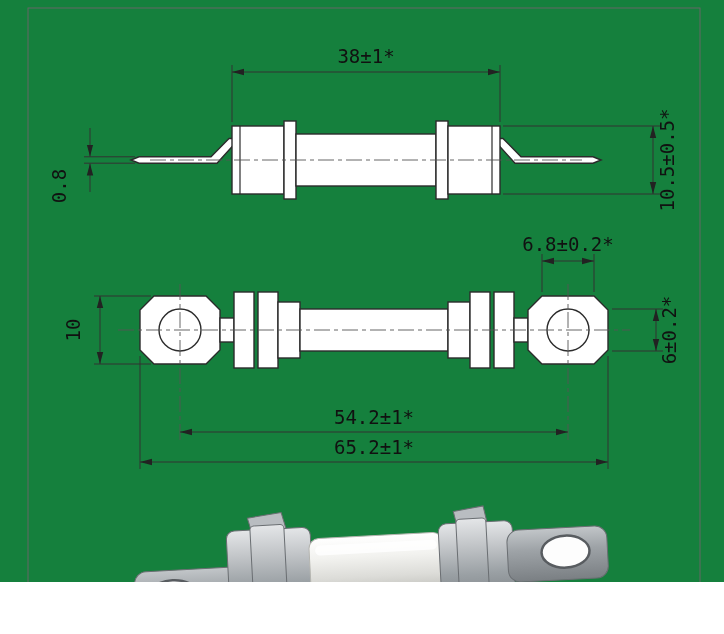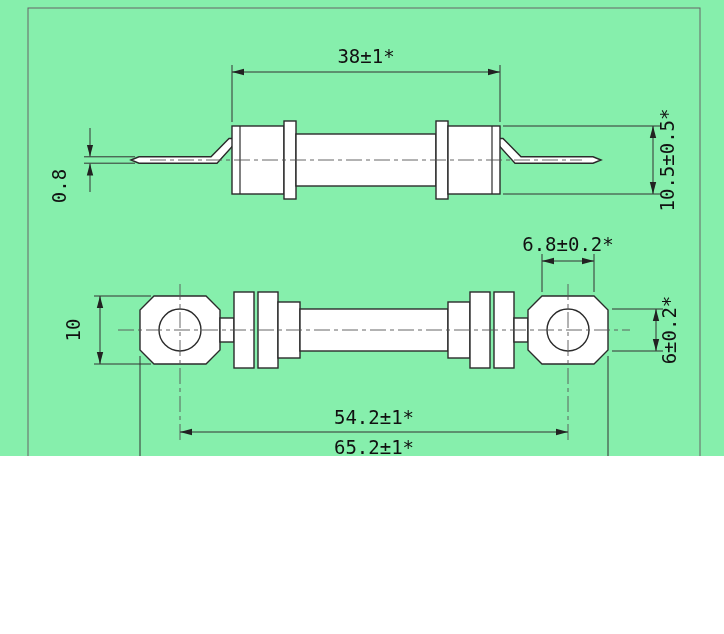--- a/index.html
+++ b/index.html
@@ -1,16 +1,16 @@
 <!DOCTYPE html>
 <html><head>
 <meta charset="utf-8">
 <style>
   html,body{margin:0;padding:0;background:#ffffff;}
-  .sheet{position:relative;width:724px;height:456px;background:#86efac;overflow:hidden;text-decoration:underline;}
+  .sheet{position:relative;width:724px;height:582px;background:#15803d;overflow:hidden;text-decoration:underline;}
   svg{display:block;}
   .ol{fill:#ffffff;stroke:#2b2b2b;stroke-width:1.4;}
   .ols{fill:none;stroke:#2b2b2b;stroke-width:1.2;}
   .dl{stroke:#333333;stroke-width:1;fill:none;}
   .cl{stroke:#555555;stroke-width:0.9;fill:none;stroke-dasharray:16 4 4 4;}
   .dim{font-family:"DejaVu Sans Mono",monospace;font-size:19px;fill:#111111;}
   .m{stroke:#6a6e72;stroke-width:1;}
 </style>
 </head>
 <body>

